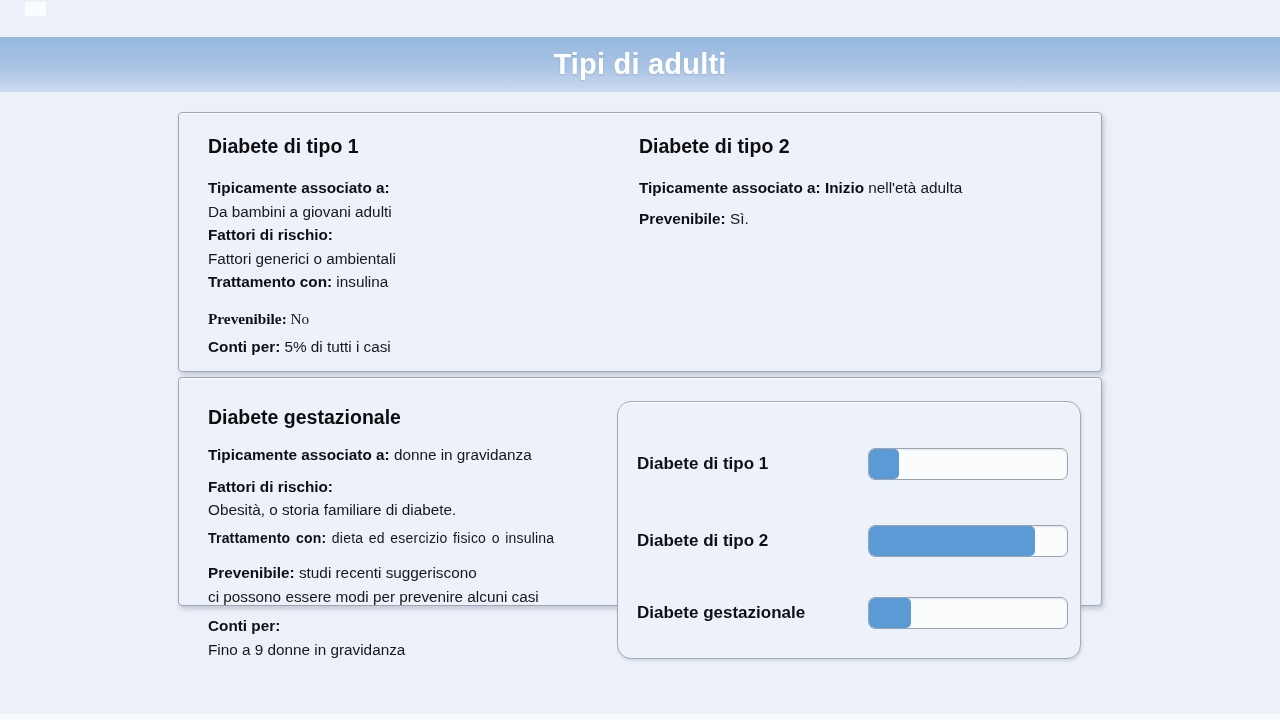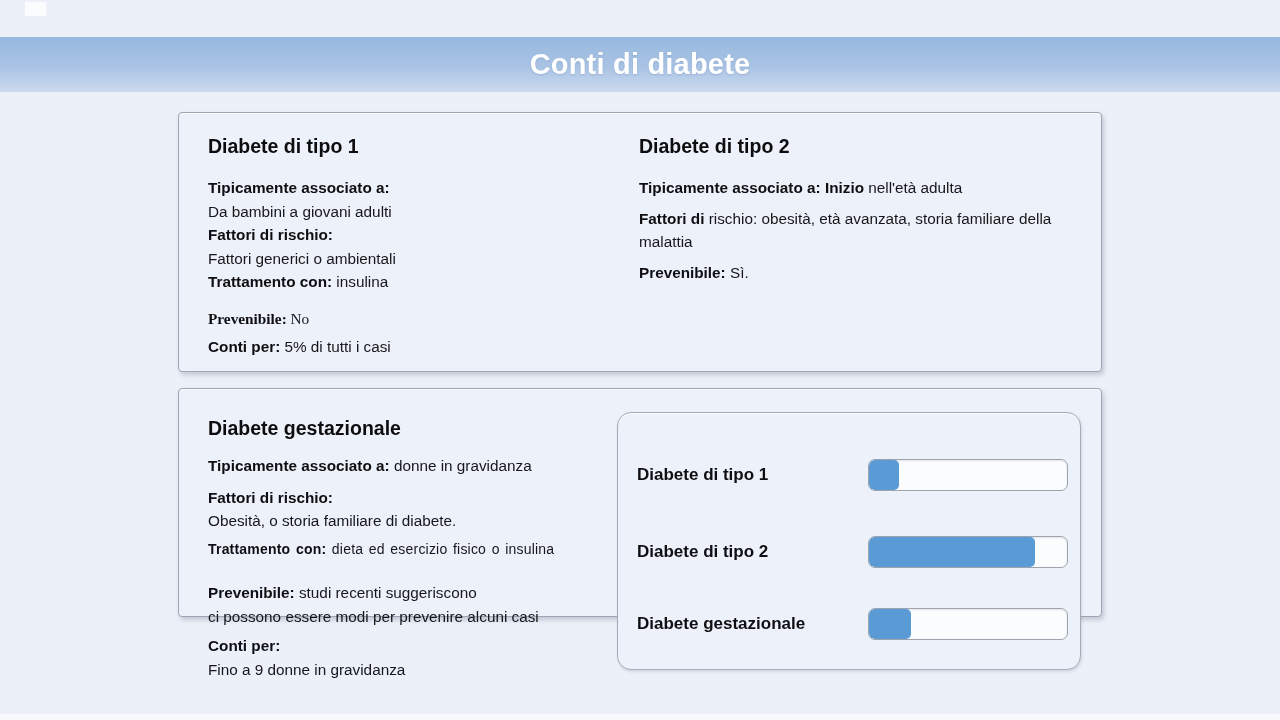--- a/index.html
+++ b/index.html
@@ -36,21 +36,21 @@
 
   
   .card {
     position:absolute; left:178px; width:924px;
     background:#EDF1F9;
     border:1.6px solid #9FA6B1;
     border-radius:4px;
     box-shadow:2px 3px 5px rgba(125,135,155,0.38), inset 0 1px 0 rgba(255,255,255,0.8);
   }
   .card-top { top:112px; height:260px; }
-  .card-bottom { top:388px; height:229px; }
+  .card-bottom { top:377px; height:229px; }
 
   .col { position:absolute; top:0; }
   #col-type1 { left:29px; top:20px; width:410px; }
   #col-type2 { left:460px; top:20px; width:436px; }
   #col-gest  { left:29px; top:26px; width:405px; }
 
   .card-title {
     font-size:19.5px; font-weight:700; color:#0D0D10; line-height:26px;
   }
   #col-type1 .card-title, #col-type2 .card-title { margin-bottom:17px; }
@@ -59,21 +59,21 @@
   .para { font-size:15.3px; line-height:23.5px; color:#17171B; }
   .para b { font-weight:700; color:#0F0F13; }
   .para.small { font-size:14px; letter-spacing:0.2px; word-spacing:1.5px; }
 
   #col-type1 .para:nth-of-type(6){ margin-top:13px;font-family:Liberation Serif, serif; }
   #col-type1 .para:nth-of-type(7){ margin-top:5px; }
   #col-type2 .para{ margin-top:7px; }
   #col-type2 .para:first-of-type{ margin-top:4px; }
   #col-gest .para:nth-of-type(2){ margin-top:8px; }
   #col-gest .para:nth-of-type(4){ margin-top:5px; }
-  #col-gest .para:nth-of-type(5){ margin-top:20px; }
+  #col-gest .para:nth-of-type(5){ margin-top:11px; }
   #col-gest .para:nth-of-type(7){ margin-top:6px; }
 
   
   .chart-panel {
     position:absolute; left:438px; top:23px; width:464px; height:258px;
     border:1.6px solid #A5ABB6; border-radius:14px; background:#EDF1F9;
     box-shadow:1px 2px 3px rgba(130,140,160,0.25), inset 0 1px 0 rgba(255,255,255,0.8);
   }
   .bar-row {
     position:absolute; left:19px; right:12px; height:33px;
@@ -98,41 +98,40 @@
   }
 </style>
 </head>
 <body>
 
 <div class="slide">
 
   <div class="top-artifact"></div>
 
   <div class="header-band">
-    <h1>Conti di diabete</h1>
+    <h1>Tipi di adulti</h1>
   </div>
 
   <section class="card card-top">
     <div class="col" id="col-type1">
       <div class="card-title">Diabete di tipo 1</div>
       <div>
           <p class="para"><b>Tipicamente associato a:</b></p>
           <p class="para"><span>Da bambini a giovani adulti</span></p>
           <p class="para"><b>Fattori di rischio:</b></p>
           <p class="para"><span>Fattori generici o ambientali</span></p>
           <p class="para"><b>Trattamento con:</b><span> insulina</span></p>
           <p class="para"><b>Prevenibile:</b><span> No</span></p>
           <p class="para"><b>Conti per:</b><span> 5% di tutti i casi</span></p>
         </div>
     </div>
     <div class="col" id="col-type2">
       <div class="card-title">Diabete di tipo 2</div>
       <div>
           <p class="para"><b>Tipicamente associato a: Inizio</b><span> nell'età adulta</span></p>
-          <p class="para"><b>Fattori di</b><span> rischio: obesità, età avanzata, storia familiare della malattia</span></p>
           <p class="para"><b>Prevenibile:</b><span> Sì.</span></p>
         </div>
     </div>
   </section>
 
   <section class="card card-bottom">
     <div class="col" id="col-gest">
       <div class="card-title">Diabete gestazionale</div>
       <div>
           <p class="para"><b>Tipicamente associato a:</b><span> donne in gravidanza</span></p>

